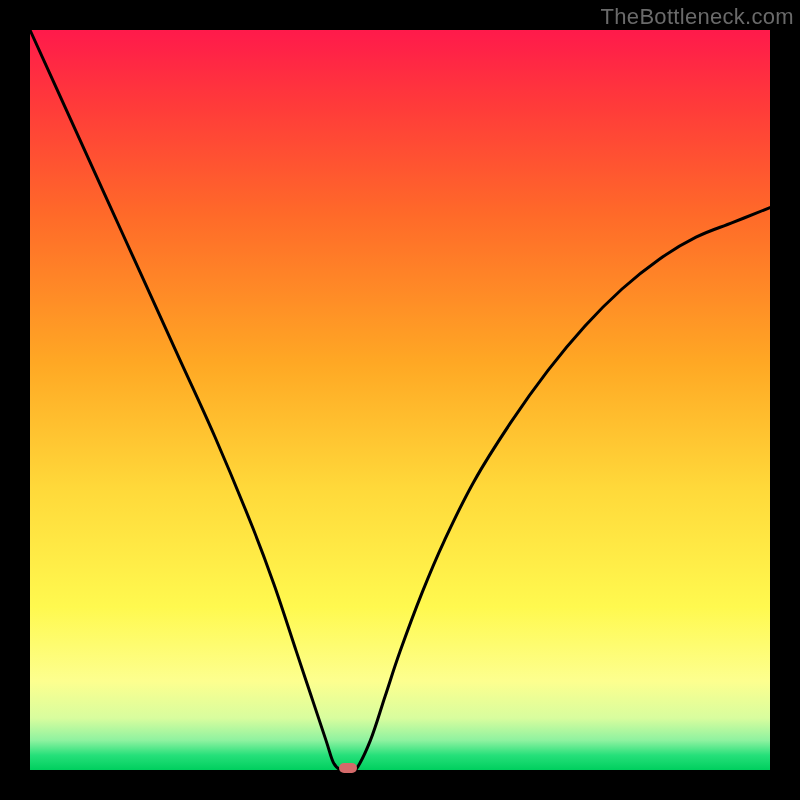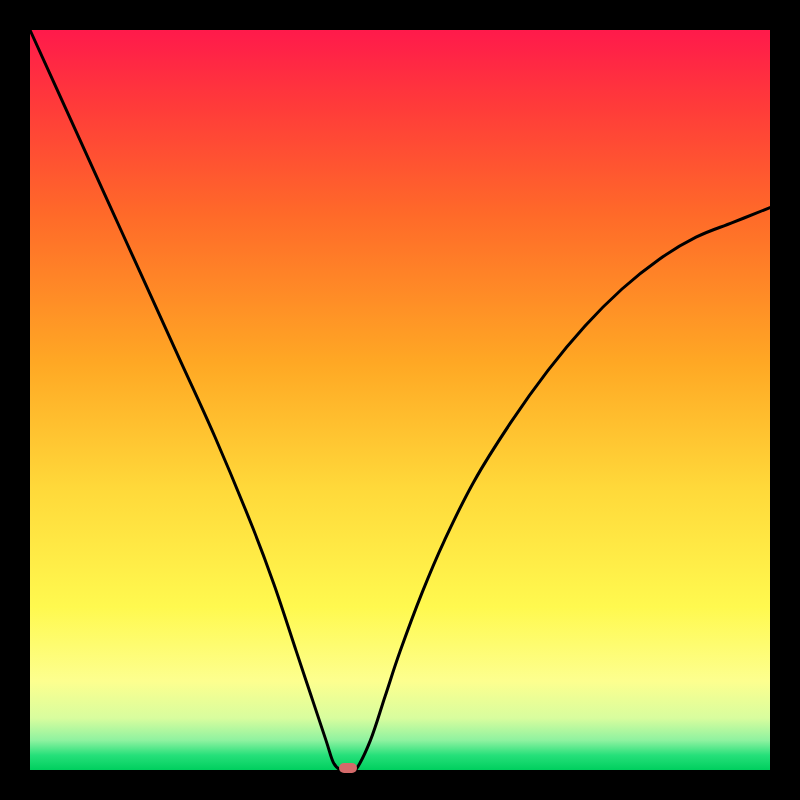--- a/index.html
+++ b/index.html
@@ -65,20 +65,21 @@
     height: 10px;
     border-radius: 5px;
     background: #d46a6a;
     transform: translate(-50%, -50%);
   }
 </style>
 </head>
 <body>
 
 <div class="frame">
+  <div class="watermark">TheBottleneck.com</div>
 
   <div class="plot-area">
     <svg class="curve" viewBox="0 0 740 740" preserveAspectRatio="none">
       <path fill="none" stroke-width="3" stroke-linecap="round" id="curve-path" stroke="#000000" d="M 0,0 C 6.66,14.651999999999996 23.68,52.09599999999999 37,81.39999999999998 C 50.32,110.70399999999997 60.68,133.49599999999995 74,162.79999999999995 C 87.32,192.10399999999996 97.68,214.896 111,244.2 C 124.32,273.504 134.68,296.29599999999994 148,325.59999999999997 C 161.32,354.904 171.68,376.36400000000003 185,407 C 198.32,437.63599999999997 211.344,469.15999999999997 222,495.79999999999995 C 232.656,522.4399999999999 236.20800000000003,532.356 244.20000000000002,555 C 252.192,577.644 259.74,601.62 266.4,621.6 C 273.05999999999995,641.58 275.87199999999996,650.016 281.2,666 C 286.528,681.984 292.004,698.4119999999999 296,710.4 C 299.996,722.388 300.736,727.272 303.4,732.6 C 306.06399999999996,737.928 308.136,738.668 310.8,740 C 313.464,741.332 315.536,740 318.2,740 C 320.864,740 321.60400000000004,745.328 325.6,740 C 329.596,734.672 335.07200000000006,723.72 340.40000000000003,710.4 C 345.728,697.0799999999999 349.872,681.984 355.2,666 C 360.52799999999996,650.016 363.34,640.248 370,621.6 C 376.66,602.952 384.208,582.38 392.20000000000005,562.4 C 400.19200000000006,542.42 405.076,530.58 414.40000000000003,510.6 C 423.72400000000005,490.62 432.012,472.712 444,451.4 C 455.988,430.08799999999997 467.68,412.18000000000006 481,392.20000000000005 C 494.32,372.22 504.68,357.716 518,340.4 C 531.32,323.08399999999995 541.68,310.652 555,296 C 568.32,281.348 578.68,270.988 592,259 C 605.32,247.012 615.68,238.72400000000002 629,229.40000000000003 C 642.32,220.07600000000005 652.68,213.86000000000004 666,207.20000000000005 C 679.32,200.54000000000005 689.68,197.72799999999998 703,192.39999999999998 C 716.32,187.07199999999997 733.34,180.264 740,177.60000000000002"></path>
     </svg>
     <div class="marker" id="marker" style="background: rgb(212, 106, 106); left: 318.2px; top: 738px;"></div>
   </div>
 </div>
 
 </body></html>

